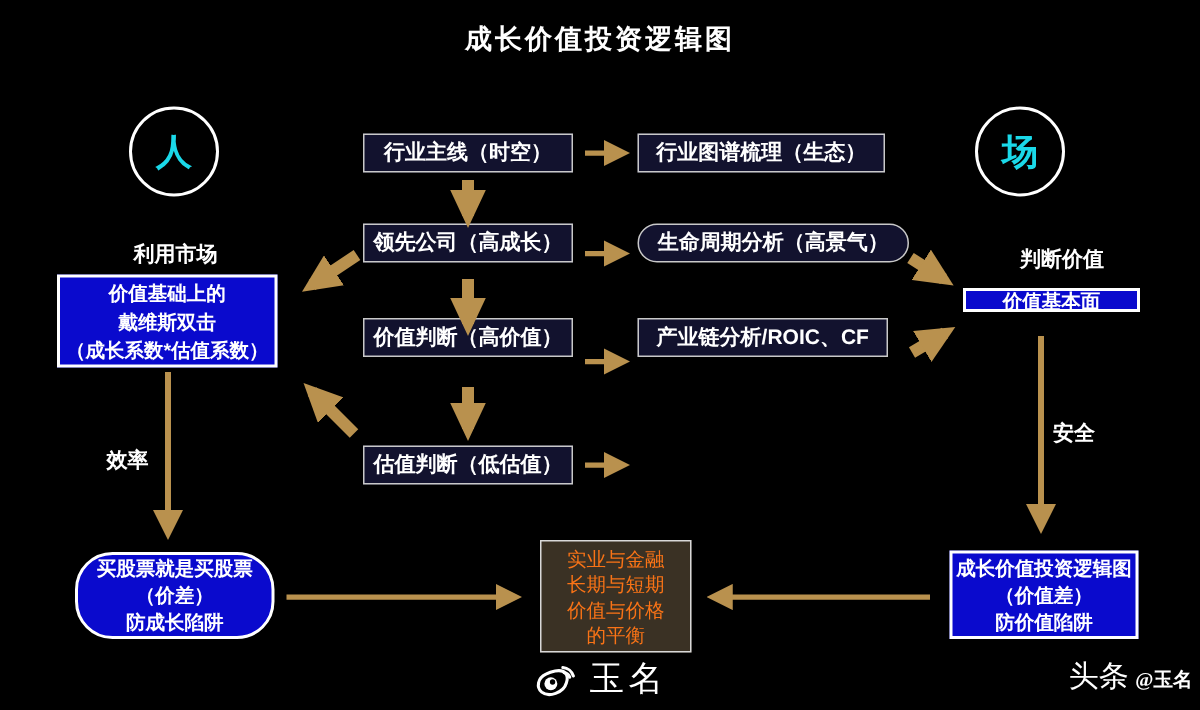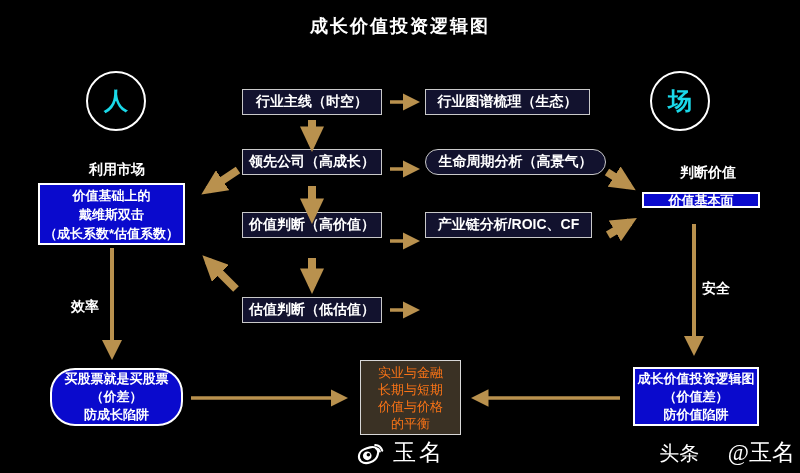--- a/index.html
+++ b/index.html
@@ -54,21 +54,21 @@
   .footer-weibo {
     position:absolute; left:356px; top:437px; display:flex; align-items:center;
     color:#fff;
   }
   .footer-weibo .wb-name { font-size:23px; margin-left:7px; letter-spacing:3px; }
   .watermark {
     position:absolute; left:655px; top:437px; width:140px; text-align:right;
     color:#fff; white-space:nowrap;
   }
   .watermark .wm-bold { font-size:20px; font-weight:normal; }
-  .watermark .wm-rest { font-size:23px; font-weight:normal; font-family:"Liberation Serif","DejaVu Serif",serif;margin-left:24px; }
+  .watermark .wm-rest { font-size:13px; font-weight:bold; font-family:"Liberation Serif","DejaVu Serif",serif; }
 </style>
 </head>
 <body>
 
 <div class="canvas">
 
   <div class="title">成长价值投资逻辑图</div>
 
   <div class="circle left">
     <span>人</span>

